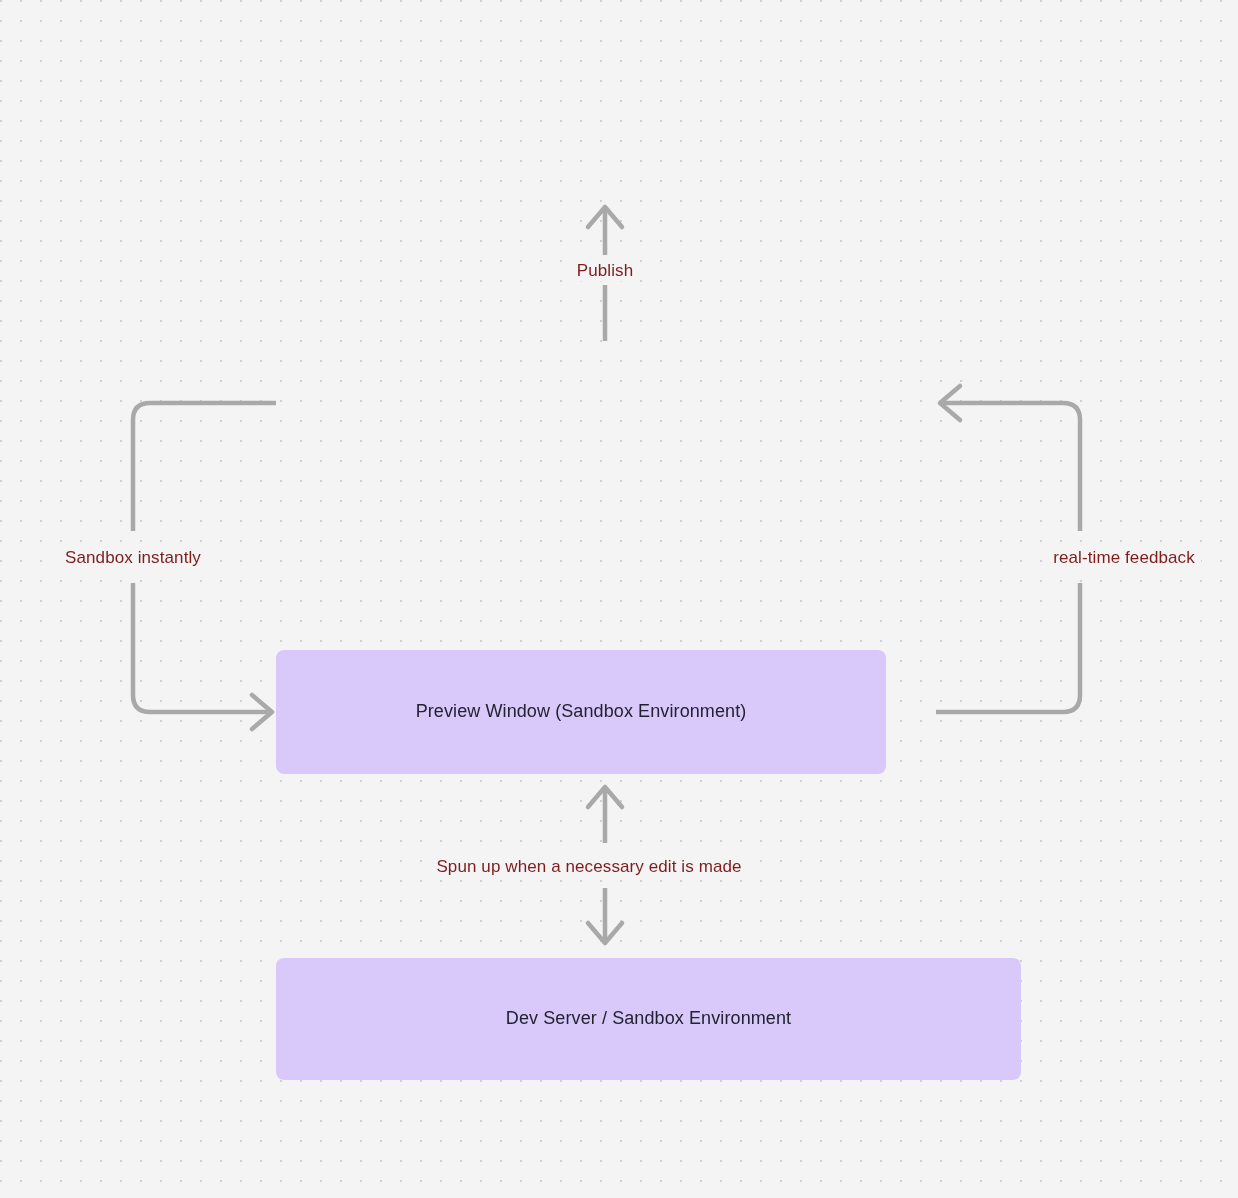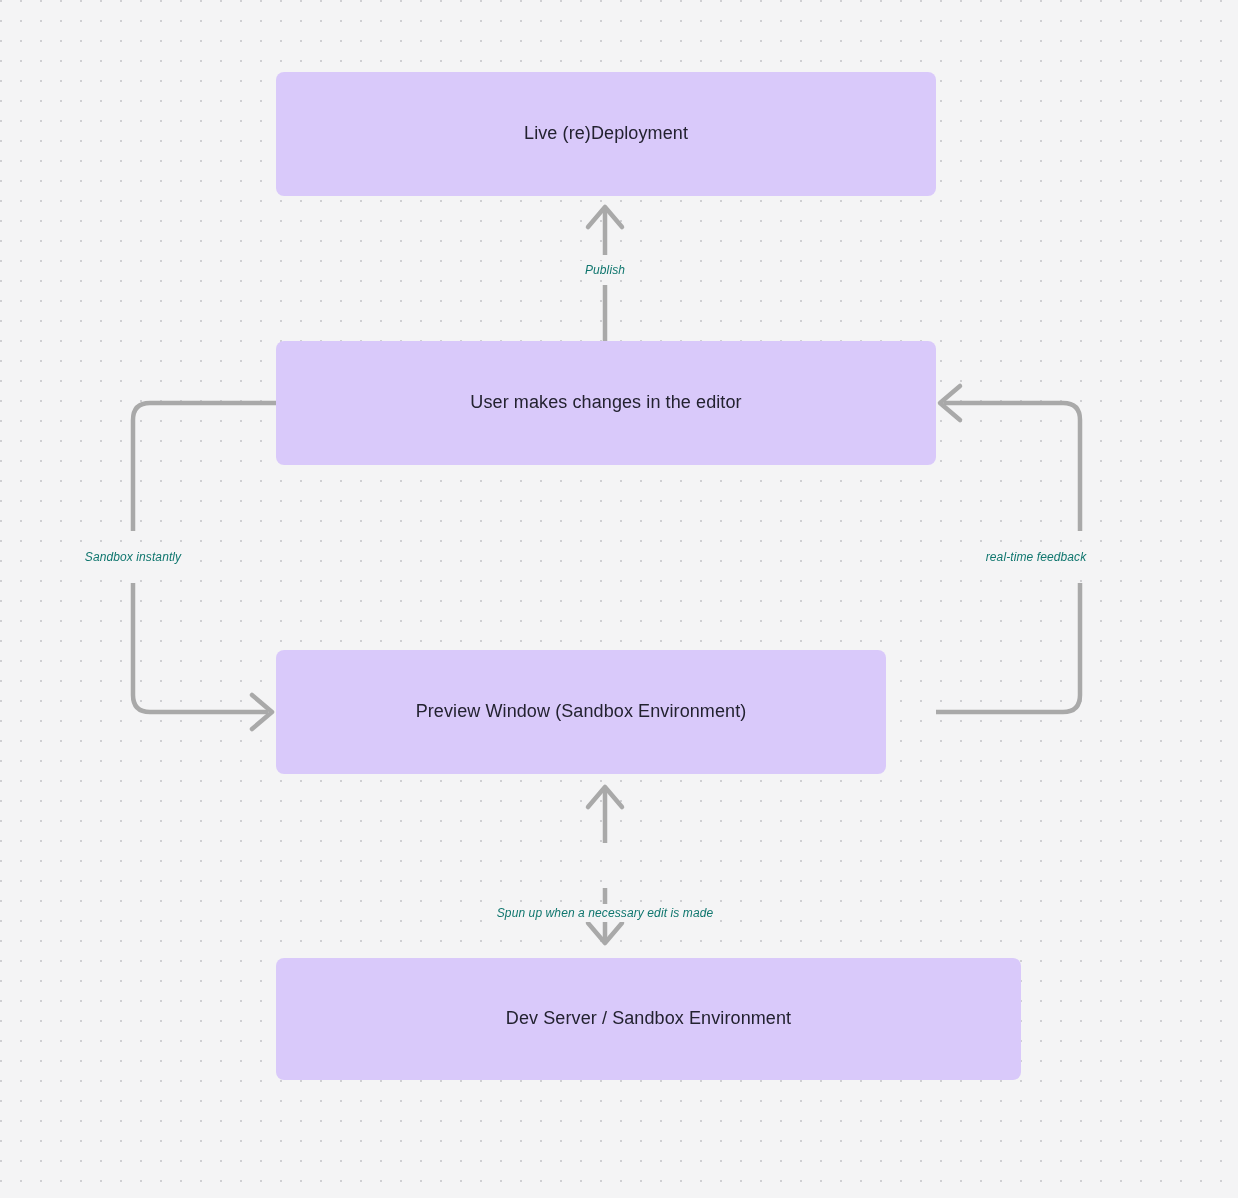--- a/index.html
+++ b/index.html
@@ -43,29 +43,28 @@
     line-height: 1.3;
     text-align: center;
     letter-spacing: 0.1px;
   }
   .node-label {
     display: block;
     padding: 0 14px;
   }
   .edge-label {
     position: absolute;
-    color: #0f766e;
-    font-size: 12px;
+    color: #7f1d1d;
+    font-size: 17px;
     line-height: 1;
     white-space: nowrap;
     background: #f4f4f5;
     padding: 3px 6px;
     transform: translate(-50%, -50%);
     letter-spacing: 0.1px;
-    font-style: italic;
   }
 </style>
 </head>
 <body>
 
 <div id="canvas">
 
   <svg id="edge-layer" viewBox="0 0 1238 1198" width="1238" height="1198" xmlns="http://www.w3.org/2000/svg">
     <g stroke="#a9a9a9" stroke-width="4.5" fill="none" stroke-linecap="butt" stroke-linejoin="miter">
 
@@ -90,37 +89,31 @@
       <g>
         <path d="M 605 843 L 605 790"></path>
         <path d="M 588 807 L 605 787 L 622 807" stroke-linecap="round" stroke-linejoin="round"></path>
         <path d="M 605 888 L 605 940"></path>
         <path d="M 588 923 L 605 943 L 622 923" stroke-linecap="round" stroke-linejoin="round"></path>
       </g>
 
     </g>
   </svg>
 
-  <div class="node" style="left:276px; top:72px; width:660px; height:124px;">
-    <span class="node-label">Live (re)Deployment</span>
-  </div>
 
-  <div class="node" style="left:276px; top:341px; width:660px; height:124px;">
-    <span class="node-label">User makes changes in the editor</span>
-  </div>
 
   <div class="node" style="left:276px; top:650px; width:610px; height:124px;">
     <span class="node-label">Preview Window (Sandbox Environment)</span>
   </div>
 
   <div class="node" style="left:276px; top:958px; width:745px; height:122px;">
     <span class="node-label">Dev Server / Sandbox Environment</span>
   </div>
 
   <div class="edge-label" style="left:605px; top:270px;">Publish</div>
 
   <div class="edge-label" style="left:133px; top:557px;">Sandbox instantly</div>
 
-  <div class="edge-label" style="left:1036px; top:557px;">real-time feedback</div>
+  <div class="edge-label" style="left:1124px; top:557px;">real-time feedback</div>
 
-  <div class="edge-label" style="left:605px; top:866px;margin-top:47px;">Spun up when a necessary edit is made</div>
+  <div class="edge-label" style="left:589px; top:866px;">Spun up when a necessary edit is made</div>
 
 </div>
 
 </body></html>

